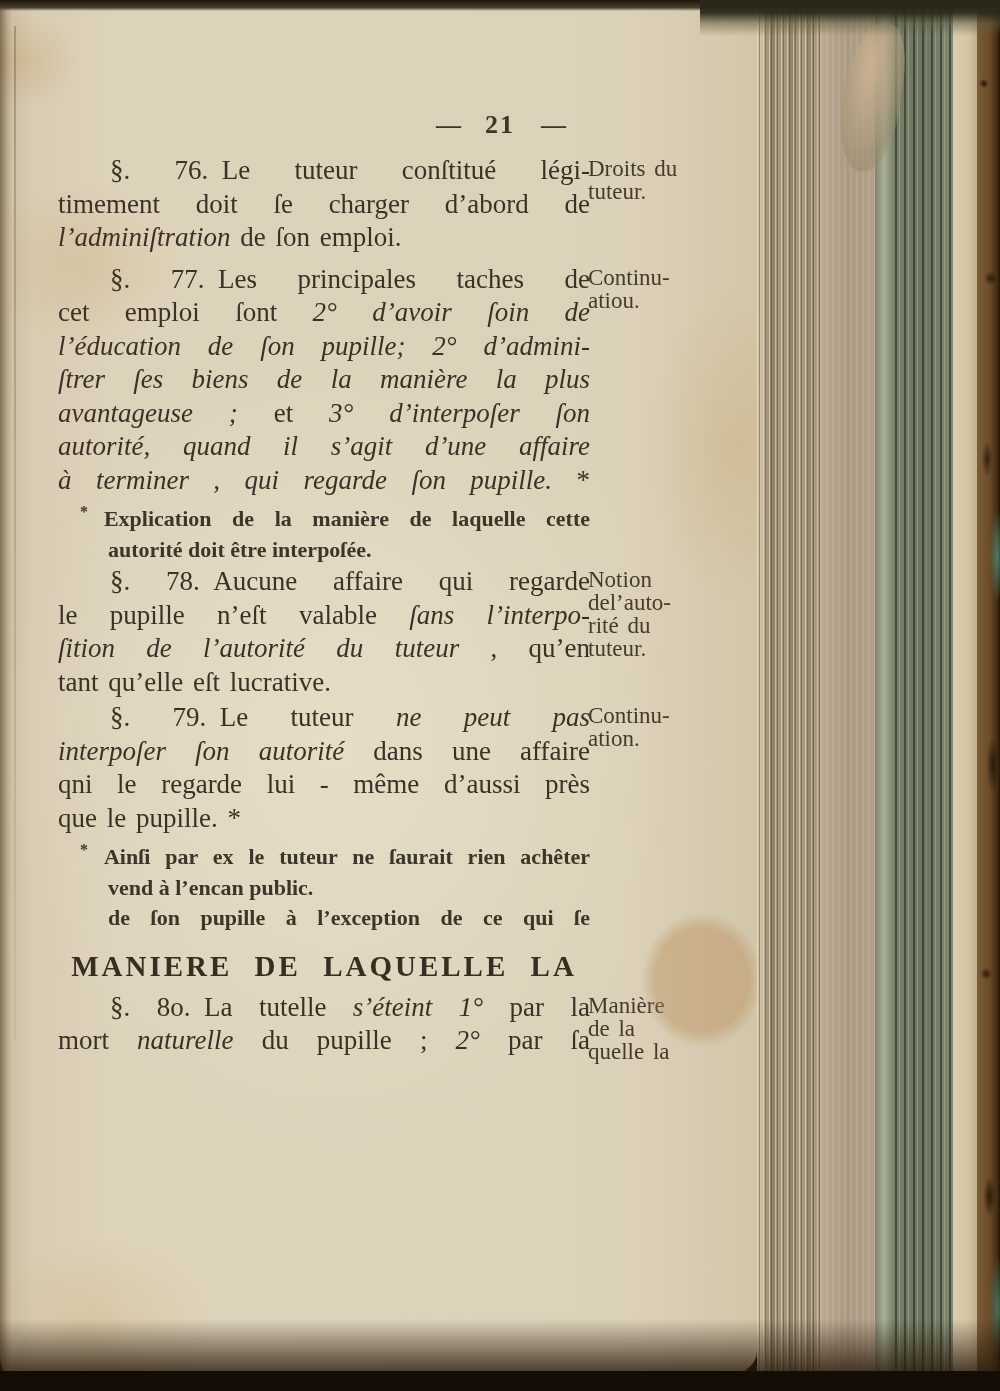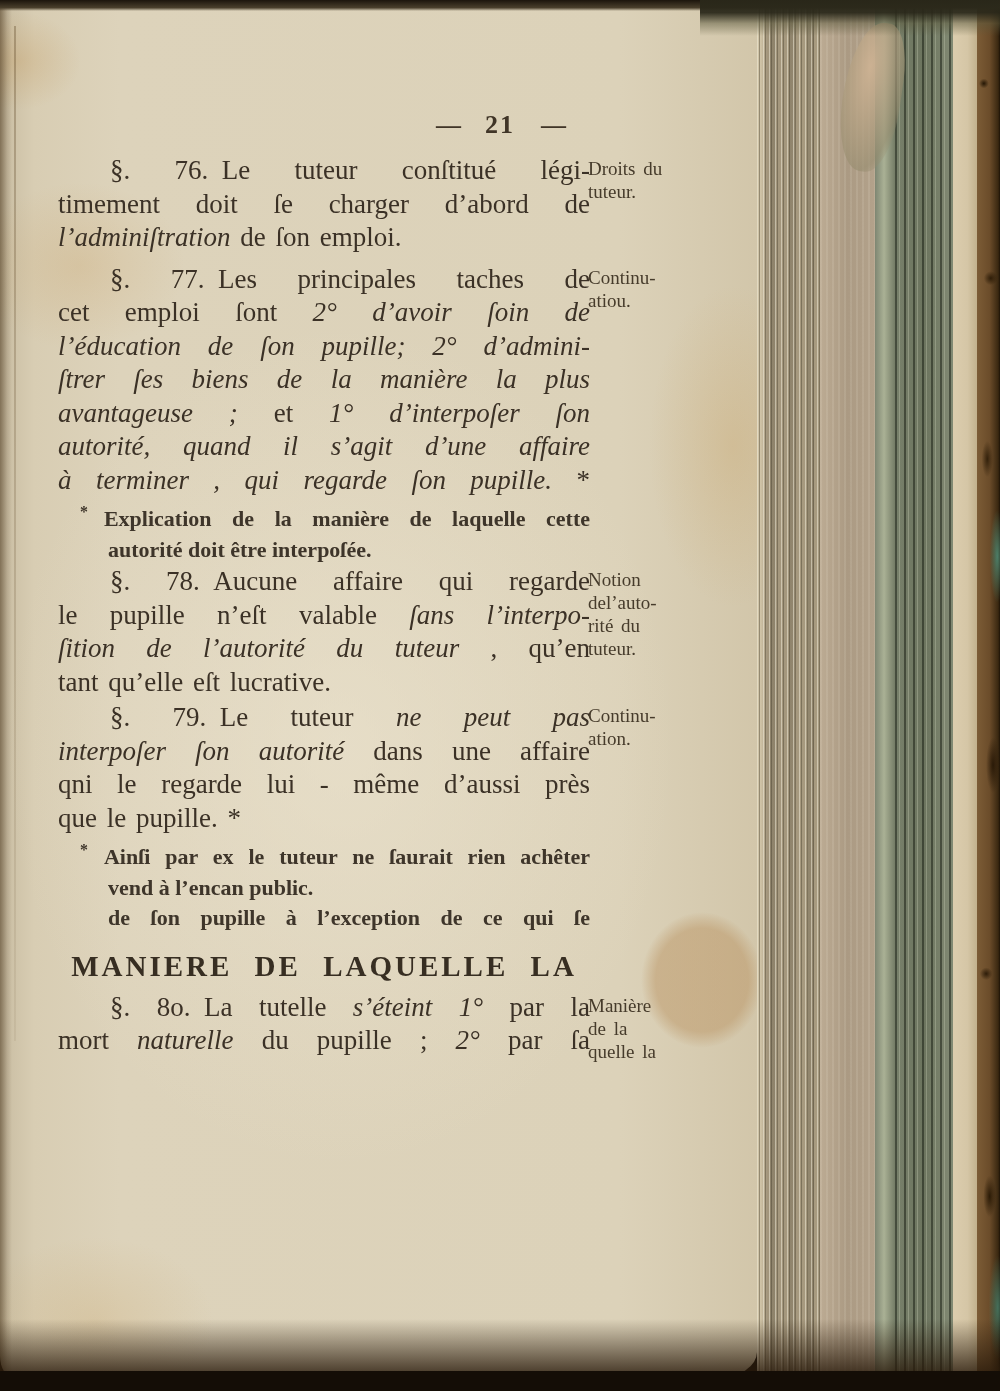--- a/index.html
+++ b/index.html
@@ -54,21 +54,21 @@
   .line.just { text-align:justify; text-align-last:justify; text-justify:inter-word; }
   .line.ind  { text-indent:52px; }
   .i { font-style:italic; }
 
   .footnote { font-size:22px; line-height:30.5px; color:#3e352a;font-weight:bold; }
   .footnote .line { padding-left:50px; }
   .footnote .line.hang { padding-left:22px; }
   .star { font-size:72%; vertical-align:30%; padding-right:16px; }
 
   .margin-note { position:absolute; left:530px; top:3px; width:132px;
-    font-size:19px; line-height:23px; color:#463b2b; font-weight:bold;
+    font-size:23px; line-height:23px; color:#463b2b; font-weight:bold;
     font-family:"Liberation Serif","DejaVu Serif",serif; font-weight:normal; }
 
   
   .stain { position:absolute; left:641px; top:906px; width:122px; height:136px; border-radius:50%;
     background:radial-gradient(closest-side, rgba(181,138,85,0.42) 0 76%, rgba(181,138,85,0.18) 90%, transparent 100%); }
 
   
   .fore-edge { position:absolute; left:757px; top:0; width:243px; height:1391px; background:#a89b82; }
   .fe-band { position:absolute; top:0; height:100%; }
   .fe-b1 { left:0; width:63px;
@@ -141,21 +141,21 @@
         </div>
         <div class="sec para sec-para-77">
           <div class="margin-note">
             <div class="mn-line">Continu-</div>
             <div class="mn-line">atiou.</div>
           </div>
           <div class="line just ind"><span>§. 77. Les principales taches de</span></div>
           <div class="line just"><span>cet emploi ſont </span><span class="i">2° d’avoir ſoin de</span></div>
           <div class="line just"><span class="i">l’éducation de ſon pupille; 2° d’admini-</span></div>
           <div class="line just"><span class="i">ſtrer ſes biens de la manière la plus</span></div>
-          <div class="line just"><span class="i">avantageuse ;</span><span> et </span><span class="i">1° d’interpoſer ſon</span></div>
+          <div class="line just"><span class="i">avantageuse ;</span><span> et </span><span class="i">3° d’interpoſer ſon</span></div>
           <div class="line just"><span class="i">autorité, quand il s’agit d’une affaire</span></div>
           <div class="line just"><span class="i">à terminer , qui regarde ſon pupille.</span><span> *</span></div>
         </div>
         <div class="sec footnote sec-footnote-77">
           <div class="line just hang"><span class="star">*</span><span>Explication de la manière de laquelle cette</span></div>
           <div class="line"><span>autorité doit être interpoſée.</span></div>
         </div>
         <div class="sec para sec-para-78">
           <div class="margin-note">
             <div class="mn-line">Notion</div>

